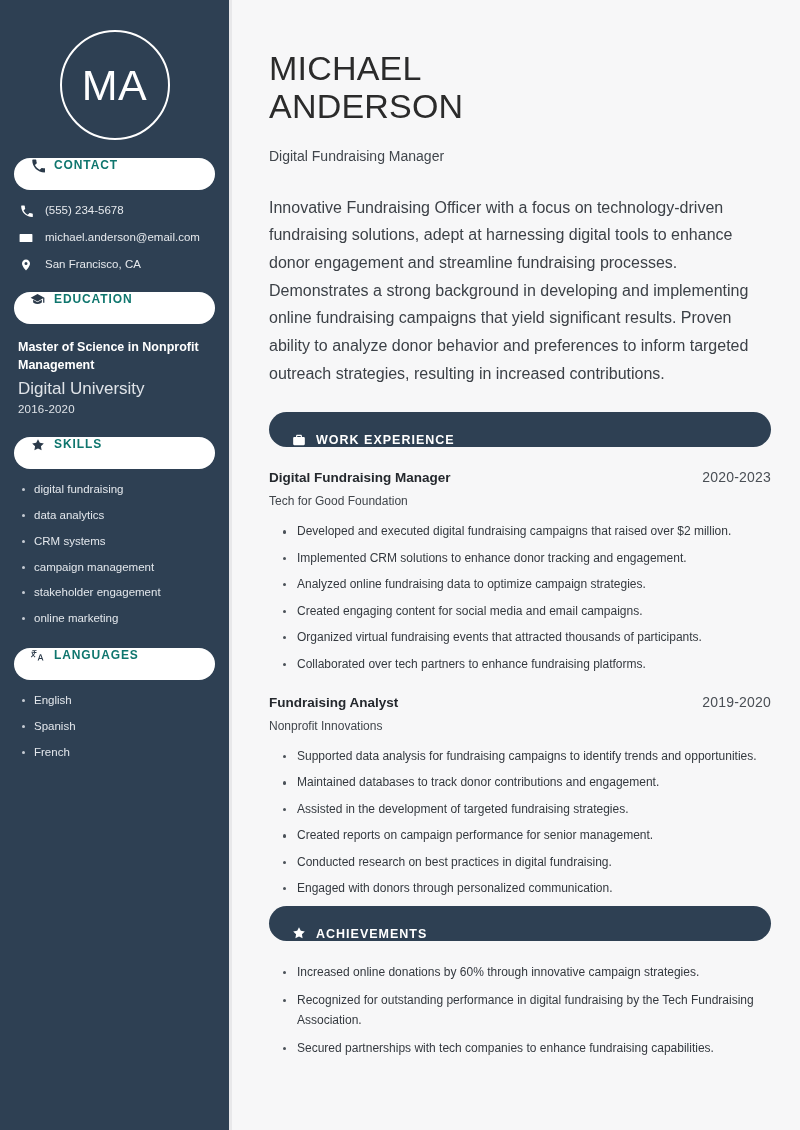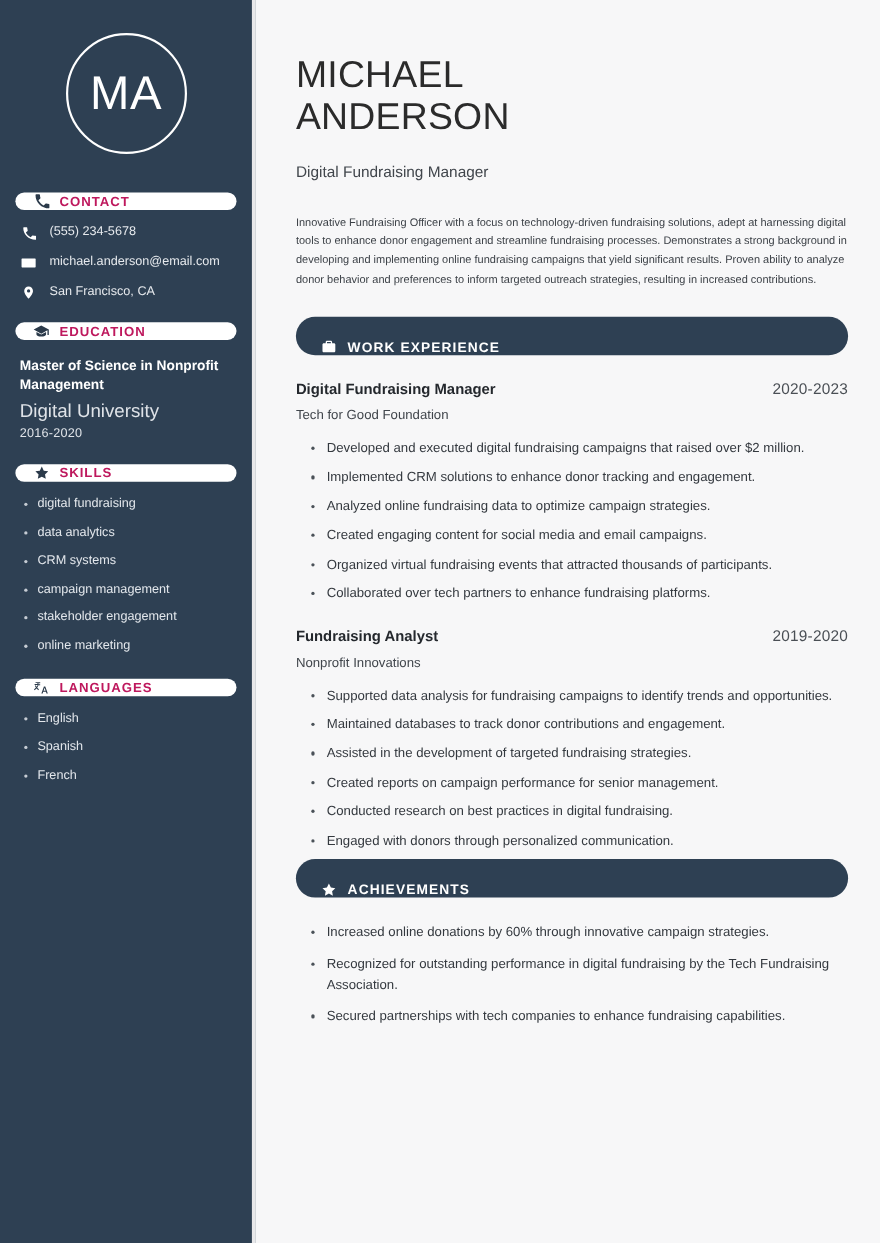--- a/index.html
+++ b/index.html
@@ -31,21 +31,21 @@
     box-sizing: border-box;
     padding: 0 14px;
     border-right: 3px solid #e8e8ea;
     position: relative;
   }
 
   .avatar-wrap {
     display: flex;
     justify-content: center;
     padding-top: 30px;
-    padding-bottom: 35px;
+    padding-bottom: 18px;
   }
   .avatar {
     width: 110px;
     height: 110px;
     border-radius: 50%;
     border: 2px solid #ffffff;
     display: flex;
     align-items: center;
     justify-content: center;
     box-sizing: border-box;
@@ -53,25 +53,25 @@
   .avatar-initials {
     font-size: 43px;
     font-weight: 400;
     letter-spacing: 0.5px;
     color: #ffffff;
     line-height: 1;
   }
 
   .side-pill {
     background: #ffffff;
-    color: #be185d;
+    color: #0f766e;
     border-radius: 999px;
-    height: 16px;
-    display: flex;
-    align-items: center;
+    height: 32px;
+    display: flex;
+    align-items: flex-start;
     padding: 0 16px;
     box-sizing: border-box;
     margin-bottom: 14px;
   }
   .side-pill .pill-icon {
     width: 15px;
     height: 15px;
     margin-right: 9px;
     display: flex;
     align-items: center;
@@ -157,21 +157,21 @@
     line-height: 1.12;
     letter-spacing: 0.2px;
   }
   .job-title {
     font-size: 14px;
     color: #41464c;
     margin-top: 13px;
     margin-bottom: 30px;
   }
   .summary {
-    font-size: 10px;
+    font-size: 16px;
     line-height: 1.73;
     color: #3c4147;
     margin-bottom: 25px;
   }
 
   .main-pill {
     background: #2e4053;
     color: #ffffff;
     border-radius: 999px;
     height: 35px;

